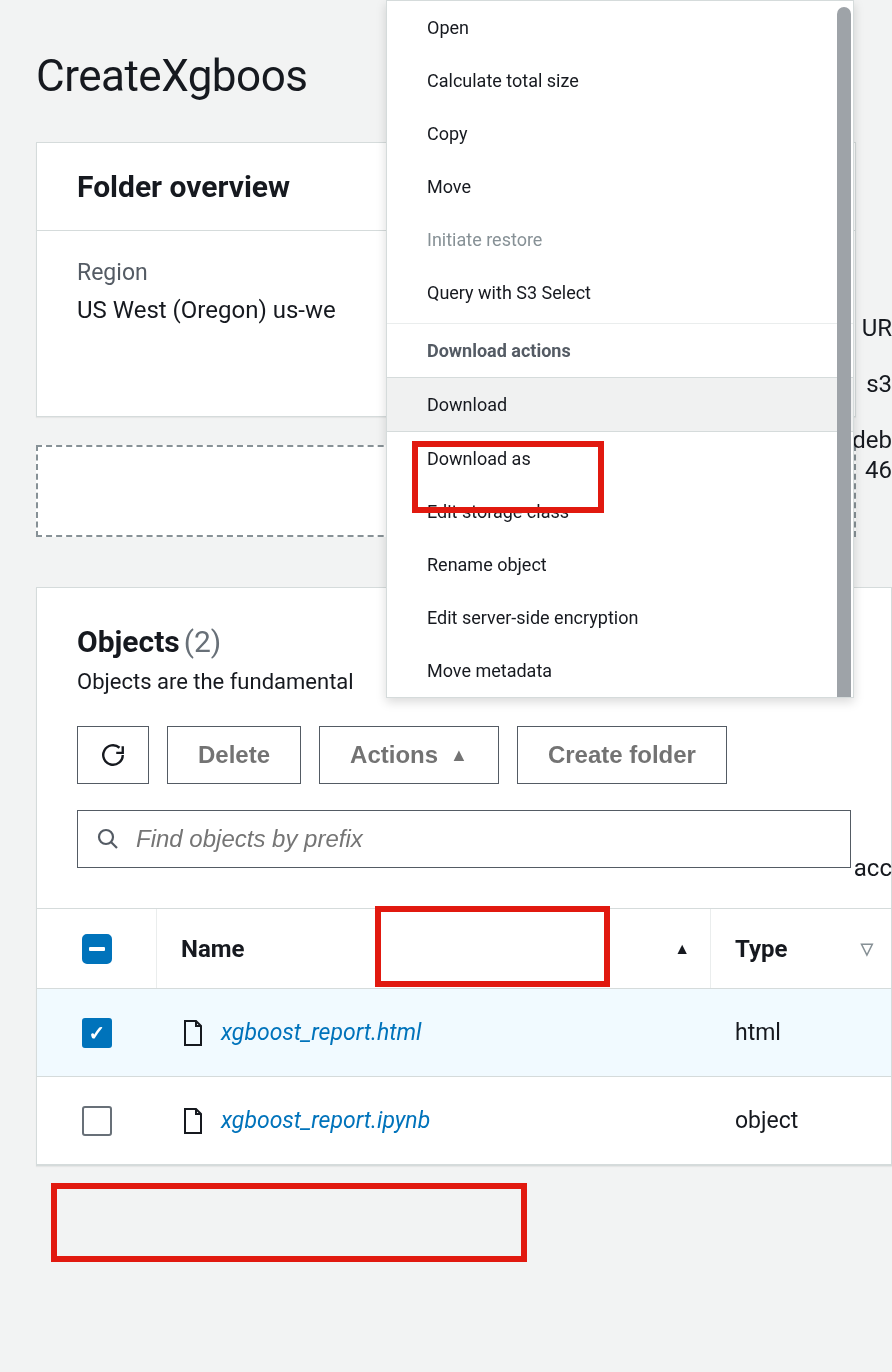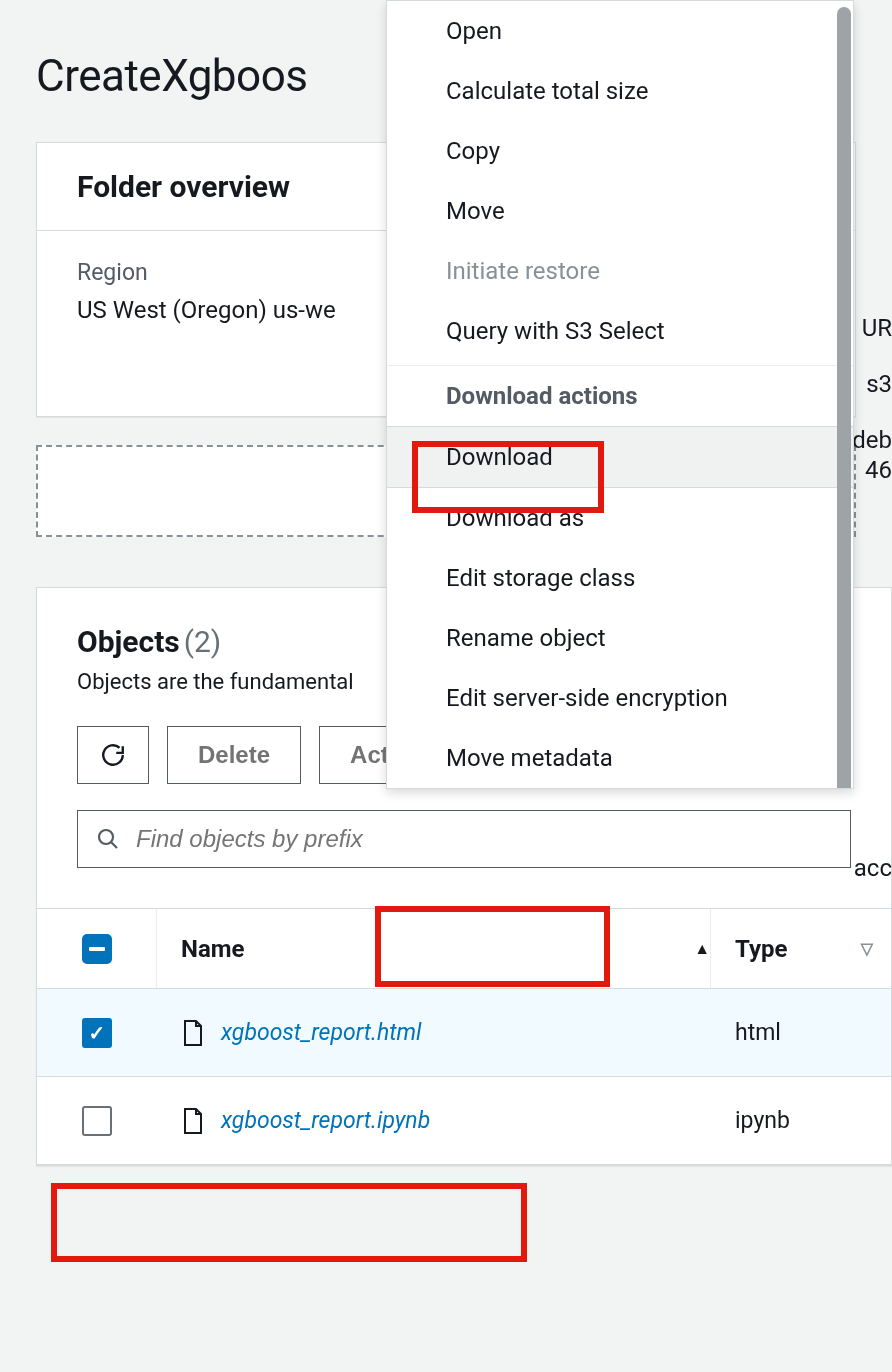--- a/index.html
+++ b/index.html
@@ -71,21 +71,21 @@
 .th-row, .tr {
   display:grid;
   grid-template-columns: 120px 1fr 180px;
   align-items:center;
   border-bottom: 1px solid #d5dbdb;
 }
 .th-row { height:80px; }
 .th { font-size:24px; font-weight:700; display:flex; align-items:center; gap:14px; height:100%; position:relative; }
 .th.name { padding-left: 0; }
 .th.sel { justify-content:center; border-right: 1px solid #eaeded; }
-.th.name { border-right: 1px solid #eaeded; padding-left:24px; justify-content:space-between; }
+.th.name { border-right: 1px solid #eaeded; padding-left:24px; justify-content:space-between; padding-right:20px;}
 .th.type { padding-left:24px; justify-content:space-between; padding-right:18px;}
 .sort-caret { font-size:16px; color:#16191f; }
 .sort-caret.dim { color:#879196; }
 .tr { height:88px; }
 .td { font-size:23px; display:flex; align-items:center; gap:16px; }
 .td.sel { justify-content:center; }
 .td.name { padding-left:24px; }
 .td.type { padding-left:24px; }
 .link { color:#0073bb;font-style:italic; }
 .checkbox {
@@ -101,21 +101,21 @@
 
 .dropdown {
   position:absolute; left:386px; top:0; width:468px; max-height:906px;
   background:#fff; border:1px solid #d5dbdb;
   box-shadow: 0 4px 10px rgba(0,0,0,0.15);
   overflow:hidden;
   z-index:50;
 }
 .dropdown-inner { overflow-y:auto; max-height:904px; }
 .dd-item, .dd-header {
-  padding: 16px 59px; font-size:24px; cursor:pointer;
+  padding: 16px 40px; font-size:18px; cursor:pointer;
 }
 .dd-item { color:#16191f; }
 .dd-item.disabled { color:#879196; cursor:default; }
 .dd-item.highlight { background:#f0f1f1; border-top:1px solid #d5dbdb; border-bottom:1px solid #d5dbdb; }
 .dd-header { font-weight:700; color:#545b64; cursor:default; border-top:1px solid #eaeded; margin-top:4px; }
 .dd-scrollbar {
   position:absolute; right:2px; top:6px; width:14px; height:820px;
   background:#9ea3a8; border-radius:7px;
 }
 
@@ -220,21 +220,21 @@
       </div>
       <div class="td name">
         <span class="file-icon">
           <svg width="24" height="28" viewBox="0 0 24 28" fill="none" stroke="#16191f" stroke-width="2">
               <path d="M4 2h11l5 5v19H4z"></path>
               <path d="M15 2v5h5"></path>
             </svg>
         </span>
         <span class="link">xgboost_report.ipynb</span>
       </div>
-      <div class="td type">ipynb</div>
+      <div class="td type">object</div>
     </div>
   </div>
 </div>
 
 <div class="dropdown">
   <div class="dropdown-inner" id="dd">
       <div class="dd-item">Open</div>
       <div class="dd-item">Calculate total size</div>
       <div class="dd-item">Copy</div>
       <div class="dd-item">Move</div>

